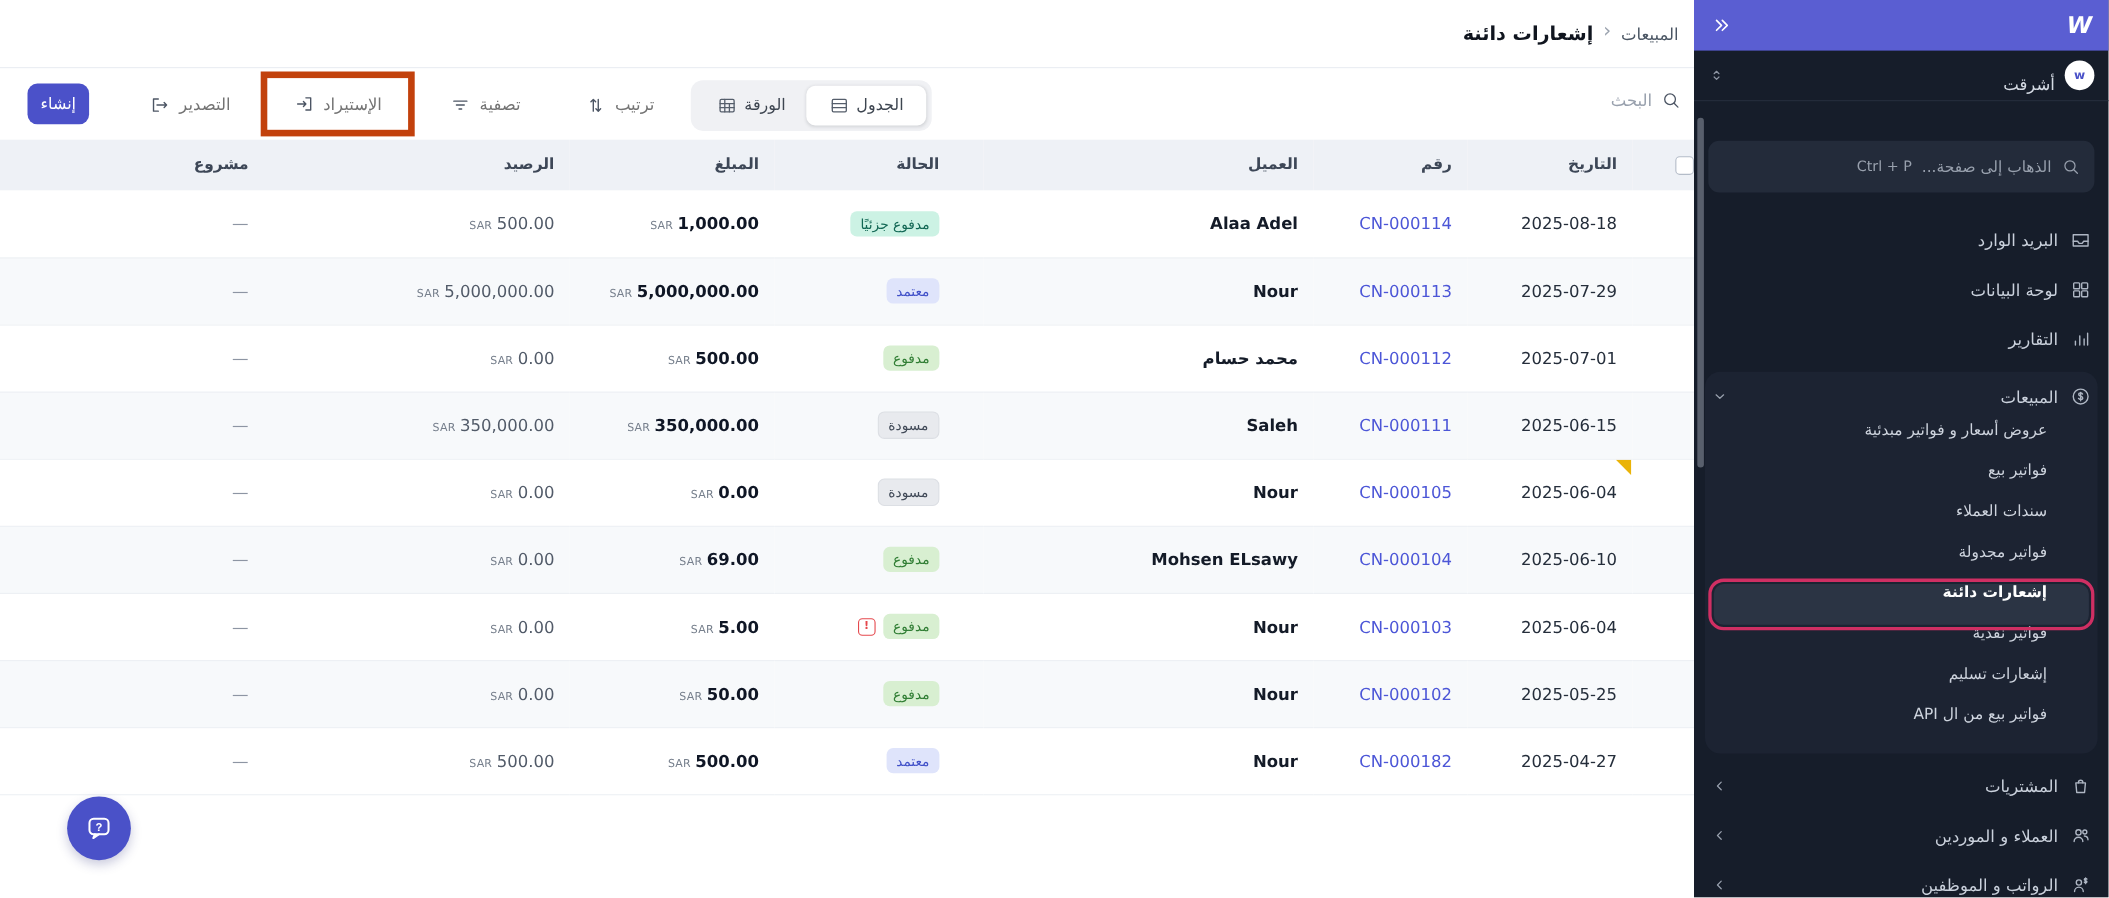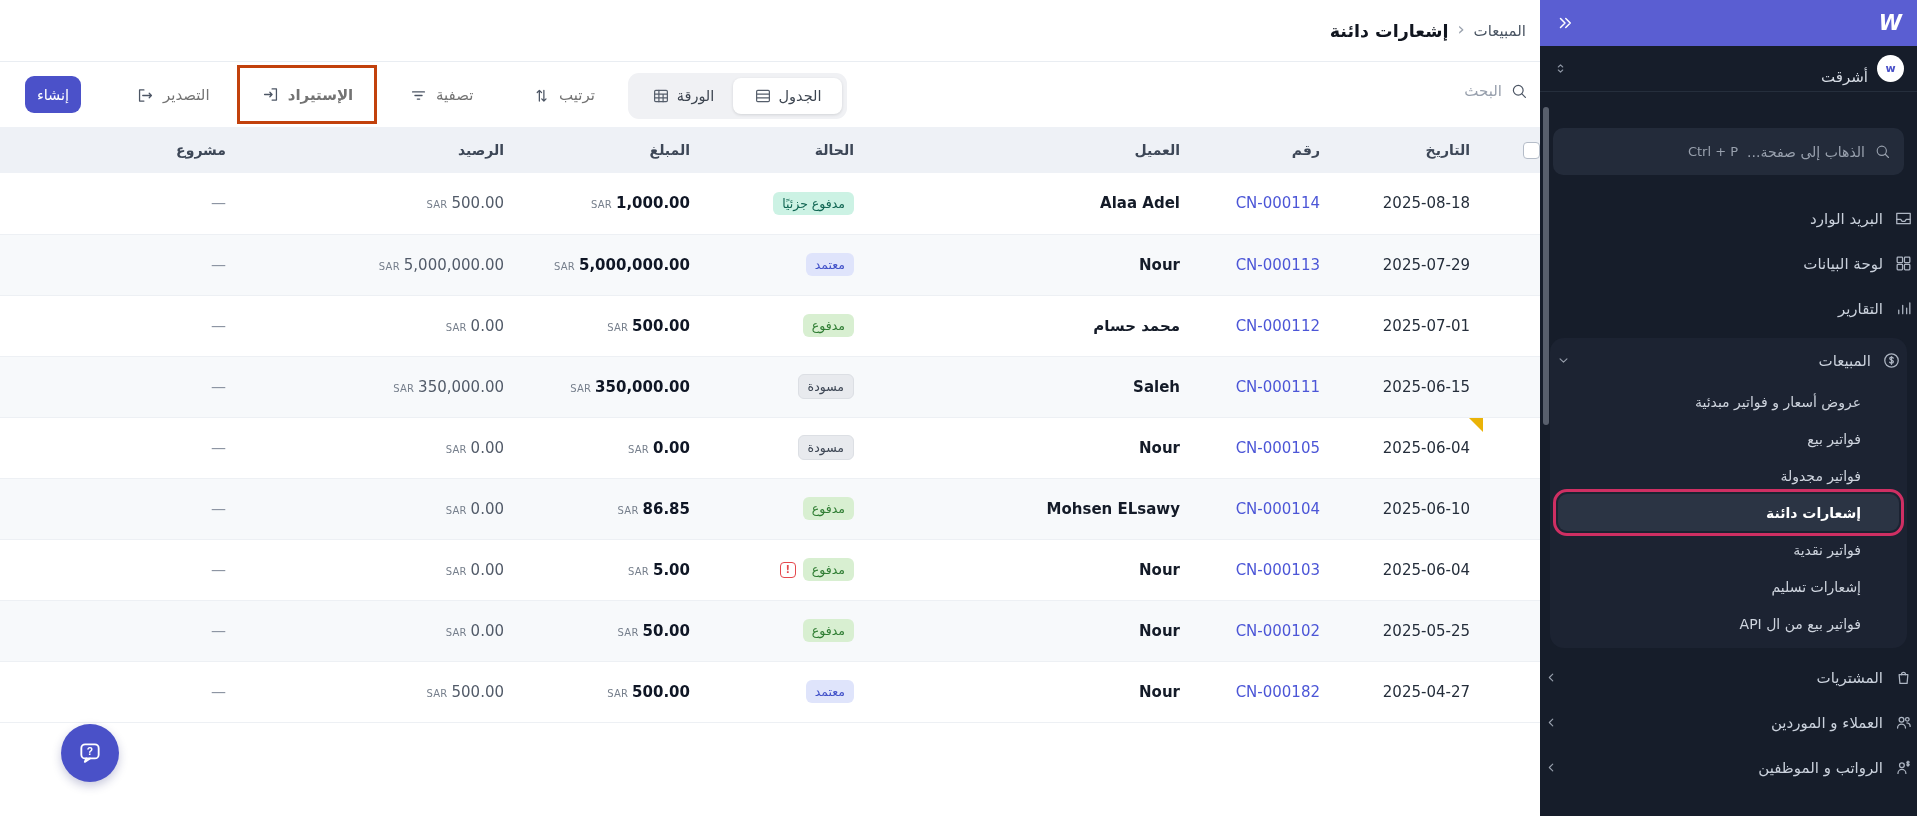--- a/index.html
+++ b/index.html
@@ -18,21 +18,21 @@
   .crumbs { position:absolute; top:0; left:0; right:0; height:61px; display:flex; align-items:center; gap:9px; padding:0 14px; background:#fff; }
   .crumbs .parent { font-size:15px; color:#4a5563; }
   .crumbs .sep { font-size:18px; color:#9aa2ae; line-height:1; padding-bottom:3px; }
   .crumbs .current { font-size:17.5px; font-weight:700; color:#10151f; }
 
   .toolbar { position:absolute; top:61px; left:0; right:0; height:66px; border-top:1px solid #e9edf2; background:#fff; }
   .tbtn { position:absolute; top:14px; height:38px; display:flex; align-items:center; gap:8px; font-size:15px; color:#737373; cursor:pointer; white-space:nowrap; }
   .tbtn .ic { color:#4c5564; }
   .btn-create { position:absolute; left:25px; top:14px; width:56px; height:37px; background:#4b51c9; color:#fff; border:none; border-radius:9px; font-size:14.5px; font-family:inherit; cursor:pointer; }
   .btn-export { left:136px; }
-  .import-wrap { position:absolute; left:237px; top:3px; width:140px; height:59px; border:3px solid #c2410c; display:flex; align-items:center; justify-content:center;font-weight:bold; }
+  .import-wrap { position:absolute; left:237px; top:3px; width:140px; height:59px; border:6px solid #c2410c; display:flex; align-items:center; justify-content:center; }
   .btn-import { position:static; }
   .btn-filter { left:409px; }
   .btn-sort   { left:532px; }
   .segmented { position:absolute; left:628px; top:11px; width:219px; height:46px; background:#f0f1f4; border-radius:11px; display:flex; align-items:stretch; padding:5px; }
   .segment { display:flex; align-items:center; justify-content:center; gap:7px; font-size:14.5px; color:#3d4550; border-radius:8px; cursor:pointer; }
   .segment .ic { width:18px; height:18px; color:#555e6b; }
   .segment.sel { background:#fff; box-shadow:0 1px 3px rgba(25,32,45,.14); width:109px; }
   .segment:not(.sel) { width:100px; }
   .search { position:absolute; right:12px; top:20px; display:flex; align-items:center; gap:8px; cursor:text; }
   .search .ic { width:18px; height:18px; color:#4c5564; }
@@ -76,27 +76,27 @@
   .userrow { height:46px; display:flex; align-items:center; gap:9px; padding:0 13px; border-bottom:1px solid #252e3c; cursor:pointer; }
   .avatar { width:27px; height:27px; border-radius:50%; background:#fff; color:#4a51c8; font-size:11px; font-weight:700; display:flex; align-items:center; justify-content:center; }
   .username { color:#d5dbe4; font-size:15px;margin-top:16px; }
   .switcher { margin-inline-start:auto; color:#8d95a3; }
   .switcher svg { width:15px; height:15px; fill:none; stroke:currentColor; stroke-width:1.8; stroke-linecap:round; stroke-linejoin:round; }
   .goto { margin:36px 13px 0; height:47px; background:#232b3a; border-radius:10px; display:flex; align-items:center; gap:9px; padding:0 13px; cursor:pointer; }
   .goto .ic { width:17px; height:17px; color:#98a0ad; }
   .goto .ph { color:#98a0ad; font-size:14px; }
   .goto .kbd { margin-inline-start:auto; color:#98a0ad; font-size:13px; direction:ltr; unicode-bidi:isolate; }
   .nav { margin-top:21px; }
-  .nav-item { height:45px; display:flex; align-items:center; gap:11px; padding:0 4px; color:#cad1dc; font-size:15px; cursor:pointer; }
+  .nav-item { height:45px; display:flex; align-items:center; gap:11px; padding:0 16px; color:#cad1dc; font-size:15px; cursor:pointer; }
   .nav-item .ic { color:#aeb6c3; }
   .chev-end { margin-inline-start:auto; color:#99a1ae; }
   .chev-end svg { width:15px; height:15px; }
   .group { margin:7px 10px; background:#1c2332; border-radius:14px; padding-bottom:6px; }
   .group .nav-item { padding:0 6px; }
-  .sub-item { height:37px; display:flex; align-items:center; padding:0 46px 0 14px; color:#ced4de; font-size:14px; cursor:pointer; }
+  .sub-item { height:37px; display:flex; padding:0 46px 0 14px; color:#ced4de; font-size:14px; cursor:pointer; }
   .sub-item.sel { margin:0 8px; padding:0 38px 0 6px; background:#2b3444; border-radius:9px; color:#fff; font-weight:700; outline:3px solid #cf2f63; outline-offset:2px; }
   .sb-thumb { position:absolute; left:3px; top:107px; width:6px; height:318px; background:#9aa1ad; opacity:.5; border-radius:3px; cursor:grab; }
 </style>
 </head>
 <body>
 
 <div class="main">
 
   <div class="crumbs">
     <span class="parent">المبيعات</span>
@@ -297,21 +297,21 @@
         <tr>
           <td class="c-check"></td>
           <td class="c-date"><span class="ltr">2025-06-10</span></td>
           <td class="c-num"><a>CN-000104</a></td>
           <td class="c-cust"><bdi>Mohsen ELsawy</bdi></td>
           <td class="c-status"><span class="status-wrap">
               <span class="badge paid">مدفوع</span>
             </span></td>
           <td class="c-amount"><span class="money">
               <span class="cur">SAR</span>
-              <span class="val">86.85</span>
+              <span class="val">69.00</span>
             </span></td>
           <td class="c-balance"><span class="money">
               <span class="cur">SAR</span>
               <span class="val">0.00</span>
             </span></td>
           <td class="c-proj">—</td>
         </tr>
         <tr>
           <td class="c-check"></td>
           <td class="c-date"><span class="ltr">2025-06-04</span></td>
@@ -460,20 +460,23 @@
             </svg>
           </span>
         </div>
         <div class="sub-item">
           <span>عروض أسعار و فواتير مبدئية</span>
         </div>
         <div class="sub-item">
           <span>فواتير بيع</span>
         </div>
         <div class="sub-item">
+          <span>سندات العملاء</span>
+        </div>
+        <div class="sub-item">
           <span>فواتير مجدولة</span>
         </div>
         <div class="sub-item sel">
           <span>إشعارات دائنة</span>
         </div>
         <div class="sub-item">
           <span>فواتير نقدية</span>
         </div>
         <div class="sub-item">
           <span>إشعارات تسليم</span>

